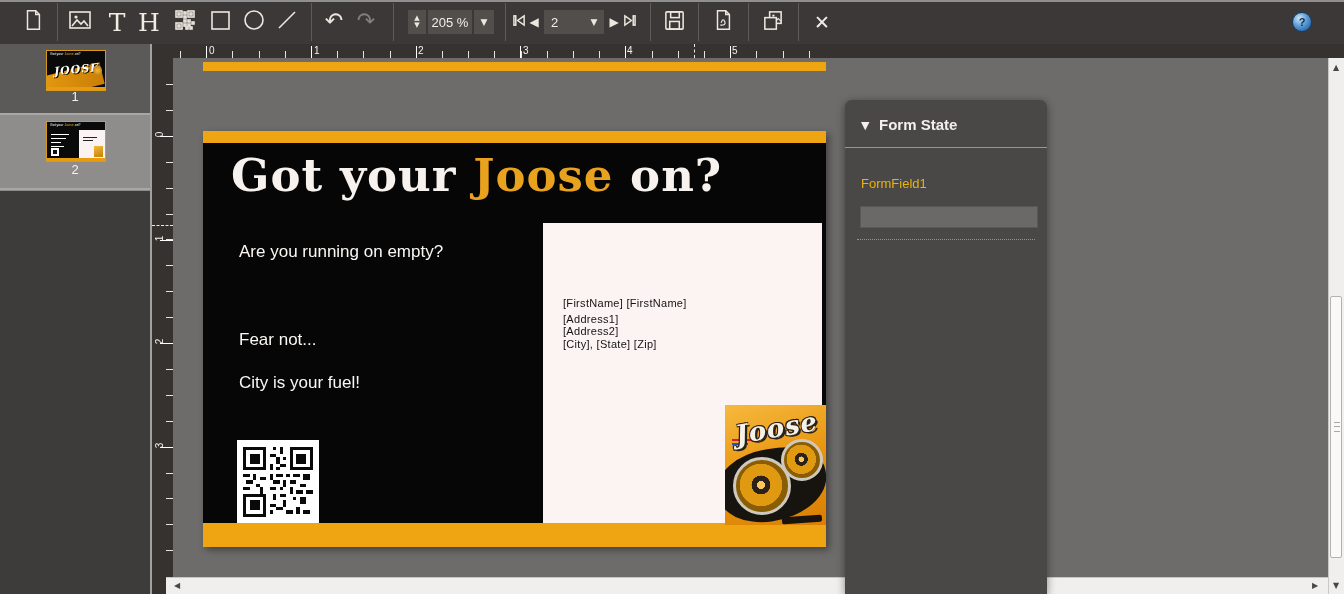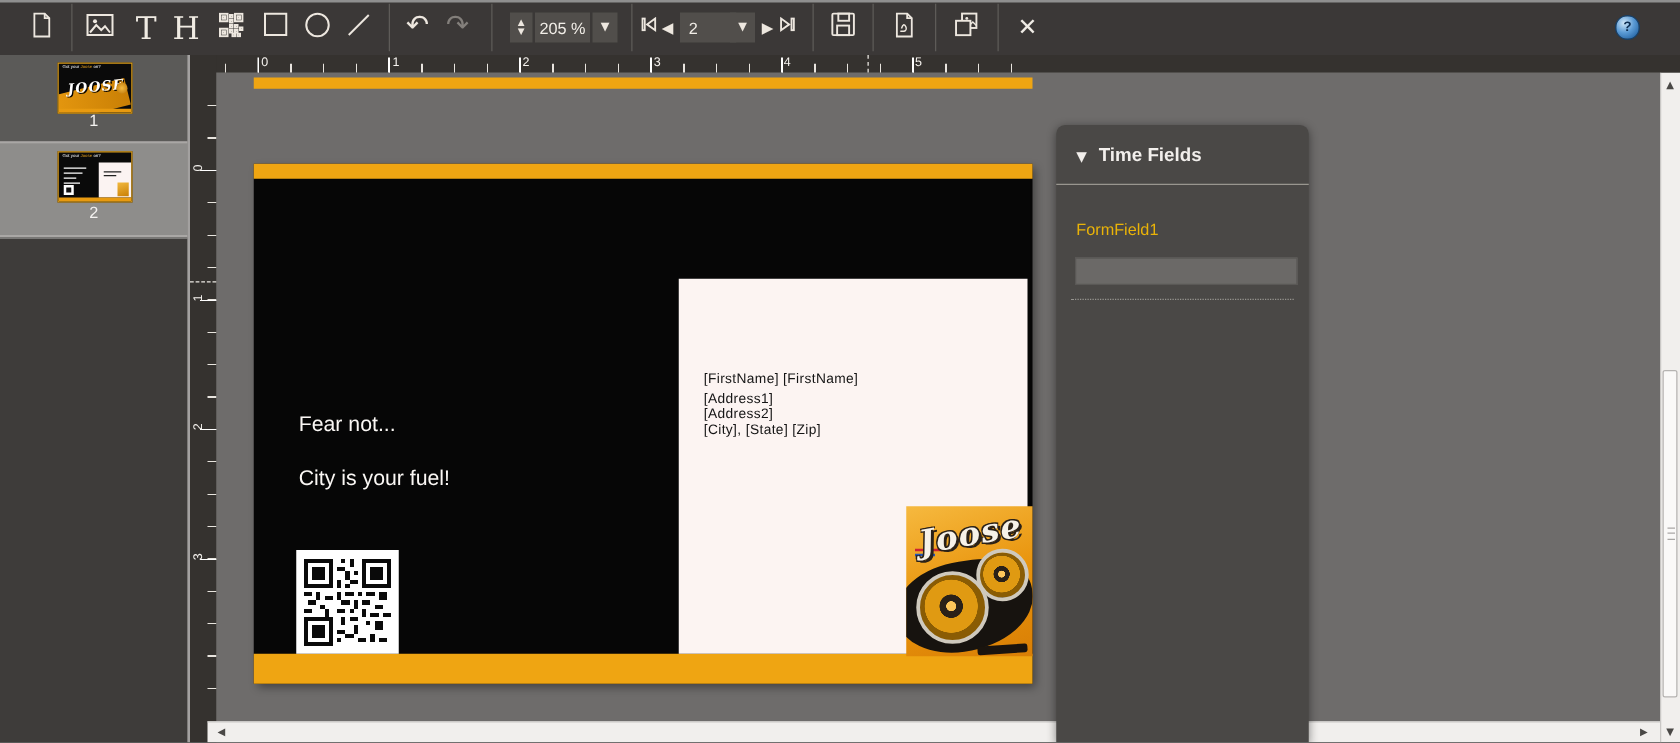--- a/index.html
+++ b/index.html
@@ -320,21 +320,25 @@
   <div id="vdash" class="abs"></div>
   <div id="tr-corner" class="abs"></div>
 
   <div id="p1frag" class="abs"></div>
 
   <div id="page" class="abs">
     <div id="pg-topbar" class="abs"></div>
     <div id="pg-botbar" class="abs"></div>
     <div id="whitepanel" class="abs"></div>
 
-
+    <div id="headline" class="abs">
+      <span>Got your </span><span class="brand">Joose</span><span> on?</span>
+    </div>
+
+    <div class="abs bodyline" style="top:111px">Are you running on empty?</div>
     <div class="abs bodyline" style="top:199px">Fear not...</div>
     <div class="abs bodyline" style="top:242px">City is your fuel!</div>
 
     <div class="abs addrline" style="top:166px">[FirstName] [FirstName]</div>
     <div class="abs addrline" style="top:182px">[Address1]</div>
     <div class="abs addrline" style="top:194px">[Address2]</div>
     <div class="abs addrline" style="top:207px">[City], [State] [Zip]</div>
 
     <div id="qrbox" class="abs">
       <svg width="70" height="70" viewBox="0 0 21 21" shape-rendering="crispEdges" fill="#0A0A0A">
@@ -396,21 +400,21 @@
       <div class="p-blob"></div>
       <div class="p-brand">Joose</div>
       <div class="p-spk big"></div>
       <div class="p-spk small"></div>
       <div class="p-foot"></div>
     </div>
   </div>
 
   <div id="formpanel" class="abs">
     <span id="fp-collapse" class="abs">▼</span>
-    <span id="fp-title" class="abs">Time Fields</span>
+    <span id="fp-title" class="abs">Form State</span>
     <div id="fp-div" class="abs"></div>
     <span id="fp-label" class="abs">FormField1</span>
     <input id="fp-input" class="abs" type="text" value="" style="">
     <div id="fp-dotted" class="abs"></div>
   </div>
 
   <div id="vscroll" class="abs">
     <span class="abs sbarrow" style="left:4px;top:6px">▲</span>
     <span class="abs sbarrow" style="left:4px;top:524px">▼</span>
   </div>

